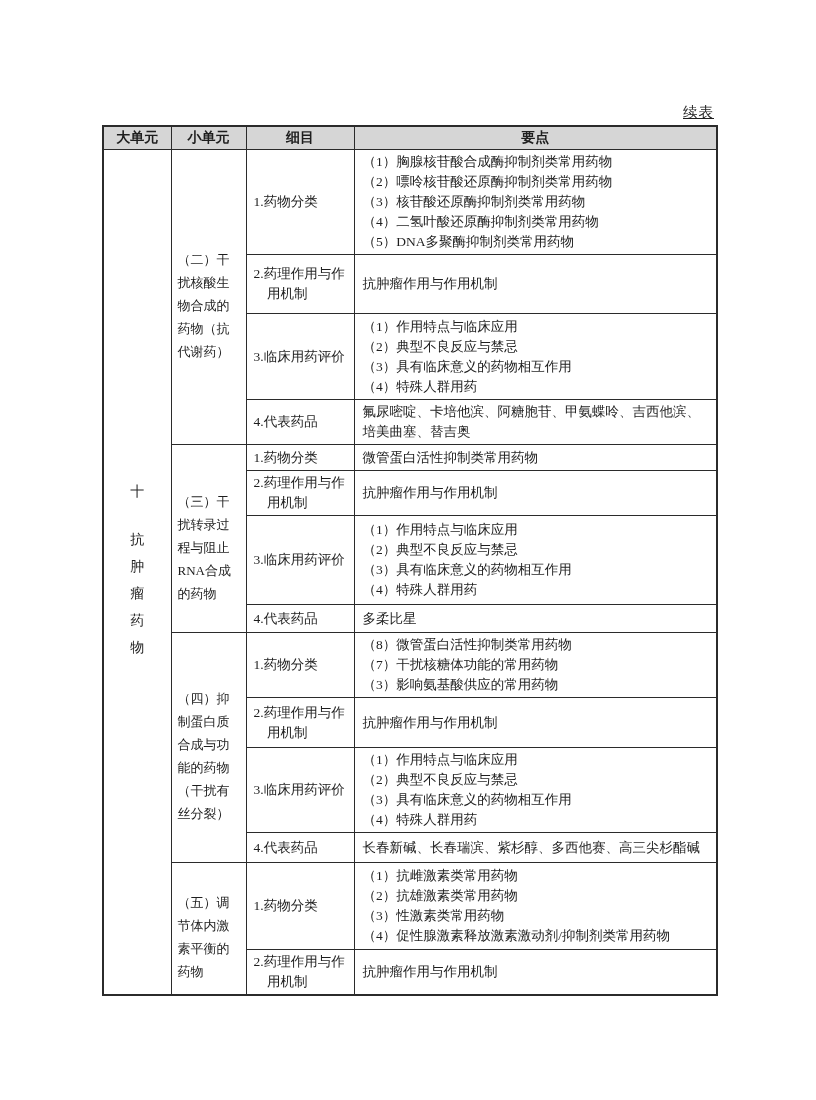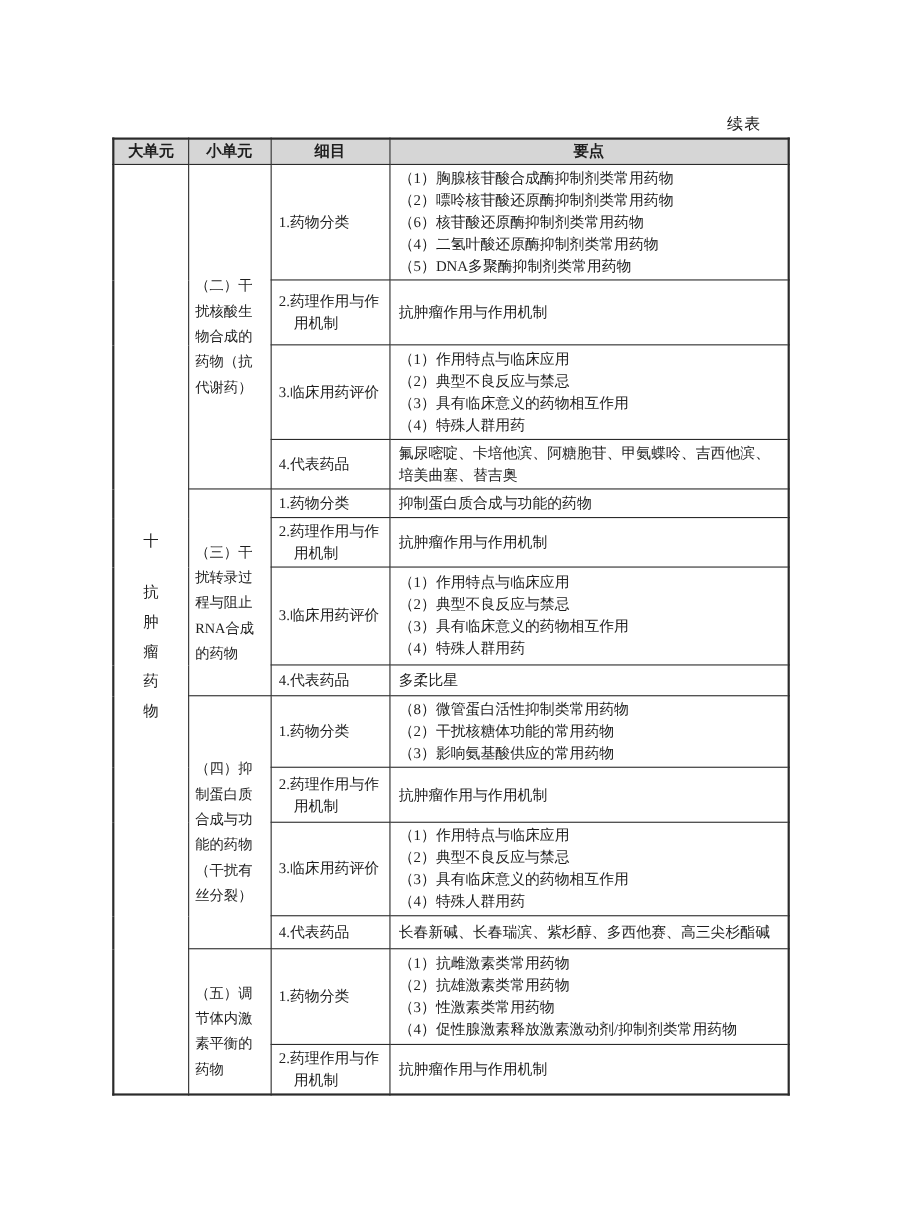--- a/index.html
+++ b/index.html
@@ -5,23 +5,24 @@
   * { margin: 0; padding: 0; box-sizing: border-box; }
   html, body { width: 816px; height: 1100px; background: #ffffff; }
   body {
     position: relative;
     font-family: "Liberation Serif", "DejaVu Serif", serif;
     color: #1e1e1e;
   }
   .continued-label {
     position: absolute;
     top: 103px;
-    right: 124px;
+    right: 102px;
     font-size: 14.5px;
     letter-spacing: 1px;
+    text-decoration: underline;
   }
   table.syllabus {
     position: absolute;
     left: 102px;
     top: 125px;
     width: 614px;
     border-collapse: collapse;
     table-layout: fixed;
     border: 2px solid #2b2b2b;
   }
@@ -94,21 +95,21 @@
           <div class="major-name">抗肿瘤药物</div>
         </div>
       </td>
       <td class="section-cell" rowspan="4">（二）干扰核酸生物合成的药物（抗代谢药）</td>
       <td class="item-cell">
         <div>1.药物分类</div>
       </td>
       <td class="points-cell">
         <div>（1）胸腺核苷酸合成酶抑制剂类常用药物</div>
         <div>（2）嘌呤核苷酸还原酶抑制剂类常用药物</div>
-        <div>（6）核苷酸还原酶抑制剂类常用药物</div>
+        <div>（3）核苷酸还原酶抑制剂类常用药物</div>
         <div>（4）二氢叶酸还原酶抑制剂类常用药物</div>
         <div>（5）DNA多聚酶抑制剂类常用药物</div>
       </td>
     </tr>
     <tr style="height:59px">
       <td class="item-cell">
         <div>2.药理作用与作用机制</div>
       </td>
       <td class="points-cell">
         <div>抗肿瘤作用与作用机制</div>
@@ -133,21 +134,21 @@
         <div>氟尿嘧啶、卡培他滨、阿糖胞苷、甲氨蝶呤、吉西他滨、培美曲塞、替吉奥</div>
       </td>
     </tr>
 
     <tr style="height:26px">
       <td class="section-cell" rowspan="4">（三）干扰转录过程与阻止RNA合成的药物</td>
       <td class="item-cell">
         <div>1.药物分类</div>
       </td>
       <td class="points-cell">
-        <div>抑制蛋白质合成与功能的药物</div>
+        <div>微管蛋白活性抑制类常用药物</div>
       </td>
     </tr>
     <tr style="height:45px">
       <td class="item-cell">
         <div>2.药理作用与作用机制</div>
       </td>
       <td class="points-cell">
         <div>抗肿瘤作用与作用机制</div>
       </td>
     </tr>
@@ -171,21 +172,21 @@
       </td>
     </tr>
 
     <tr style="height:65px">
       <td class="section-cell" rowspan="4">（四）抑制蛋白质合成与功能的药物（干扰有丝分裂）</td>
       <td class="item-cell">
         <div>1.药物分类</div>
       </td>
       <td class="points-cell">
         <div>（8）微管蛋白活性抑制类常用药物</div>
-        <div>（2）干扰核糖体功能的常用药物</div>
+        <div>（7）干扰核糖体功能的常用药物</div>
         <div>（3）影响氨基酸供应的常用药物</div>
       </td>
     </tr>
     <tr style="height:50px">
       <td class="item-cell">
         <div>2.药理作用与作用机制</div>
       </td>
       <td class="points-cell">
         <div>抗肿瘤作用与作用机制</div>
       </td>

